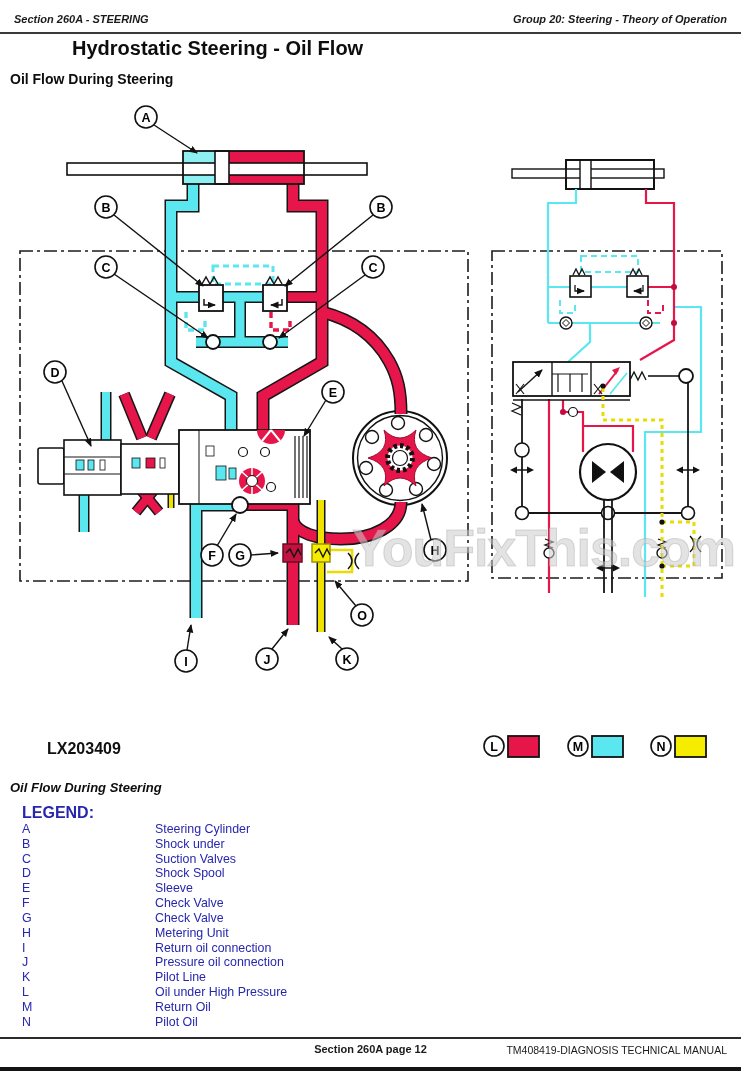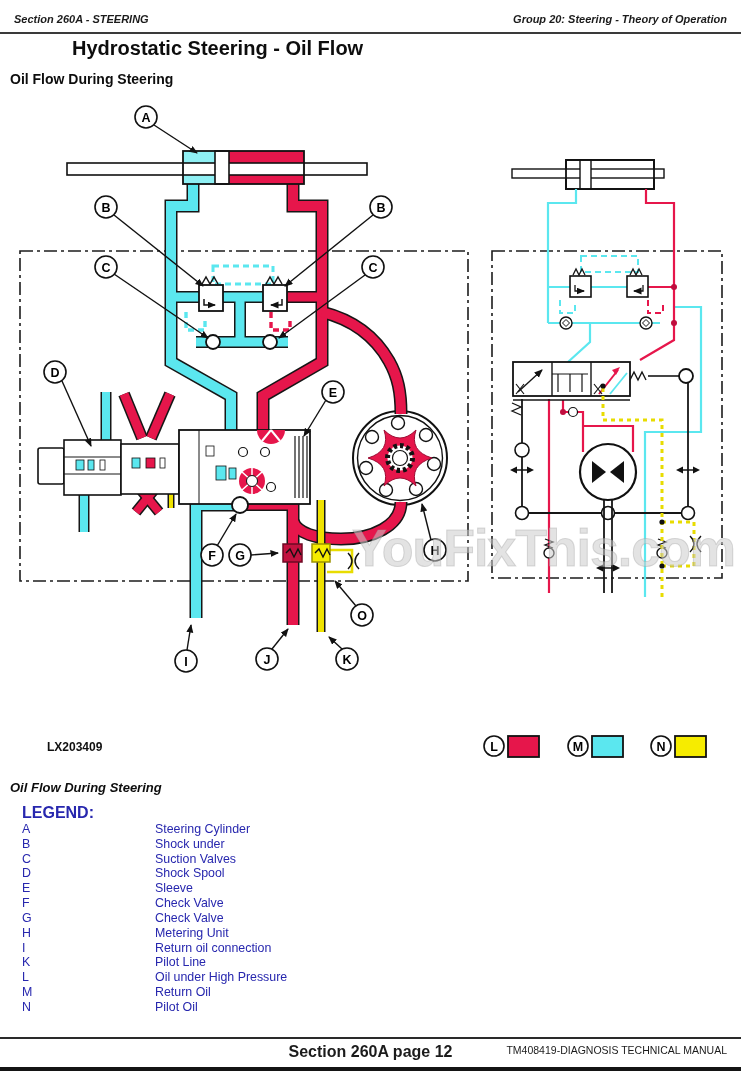--- a/index.html
+++ b/index.html
@@ -2,29 +2,29 @@
 <html><head>
 <meta charset="utf-8">
 <style>
   html,body{margin:0;padding:0;background:#fff;}
   body{width:741px;height:1071px;position:relative;font-family:"Liberation Sans",sans-serif;color:#111;overflow:hidden;}
   .abs{position:absolute;}
   .hdr{font-size:11px;font-weight:bold;font-style:italic;color:#1b1b1b;white-space:nowrap;}
   .rule{background:#3a3a3a;height:2px;left:0;width:741px;}
   .title{font-size:20px;font-weight:bold;color:#0d0d0d;white-space:nowrap;margin-left:32px;}
   .sub{font-size:14px;font-weight:bold;color:#0d0d0d;white-space:nowrap;}
-  .fig-num{font-size:12px;font-weight:bold;color:#101010;padding-left:14px;}
+  .fig-num{font-size:16px;font-weight:bold;color:#101010;padding-left:14px;}
   .sec-head{font-size:13px;font-weight:bold;font-style:italic;color:#0d0d0d;}
   .legend{font-size:12.4px;color:#2727AE;line-height:14.85px;}
   .legend .lg-title{font-size:16px;font-weight:bold;margin-bottom:1px;}
   .lg-row{white-space:nowrap;}
   .lg-key{display:inline-block;width:133px;}
   .footer-line{background:#2a2a2a;height:2px;left:0;width:741px;}
   .ft{font-size:10.5px;color:#1b1b1b;white-space:nowrap;}
-  .ft-center{font-weight:bold;font-size:16px;}
+  .ft-center{font-weight:bold;font-size:11px;}
   .ft-link{color:#2727AE;text-decoration:underline;cursor:pointer;}
   .bottom-bar{left:0;width:741px;height:4px;background:#141414;bottom:0;}
   
   .ol{fill:none;stroke:#161616;stroke-linecap:butt;stroke-linejoin:miter;}
   .cy{fill:none;stroke:#5BE7EF;stroke-linecap:butt;stroke-linejoin:miter;}
   .rd{fill:none;stroke:#E6164B;stroke-linecap:butt;stroke-linejoin:miter;}
   .yl{fill:none;stroke:#EFE200;stroke-linecap:butt;stroke-linejoin:miter;}
   .dd{fill:none;stroke:#1c1c1c;stroke-width:1.6;stroke-dasharray:13 4 3 4;}
   .ln{fill:none;stroke:#161616;}
   .ball{fill:#fff;stroke:#111;}
@@ -400,20 +400,21 @@
   <div class="lg-title">LEGEND:</div>
   <div class="lg-row"><span class="lg-key">A</span><span>Steering Cylinder</span></div>
   <div class="lg-row"><span class="lg-key">B</span><span>Shock under</span></div>
   <div class="lg-row"><span class="lg-key">C</span><span>Suction Valves</span></div>
   <div class="lg-row"><span class="lg-key">D</span><span>Shock Spool</span></div>
   <div class="lg-row"><span class="lg-key">E</span><span>Sleeve</span></div>
   <div class="lg-row"><span class="lg-key">F</span><span>Check Valve</span></div>
   <div class="lg-row"><span class="lg-key">G</span><span>Check Valve</span></div>
   <div class="lg-row"><span class="lg-key">H</span><span>Metering Unit</span></div>
   <div class="lg-row"><span class="lg-key">I</span><span>Return oil connection</span></div>
+  <div class="lg-row"><span class="lg-key">J</span><span>Pressure oil connection</span></div>
   <div class="lg-row"><span class="lg-key">K</span><span>Pilot Line</span></div>
   <div class="lg-row"><span class="lg-key">L</span><span>Oil under High Pressure</span></div>
   <div class="lg-row"><span class="lg-key">M</span><span>Return Oil</span></div>
   <div class="lg-row"><span class="lg-key">N</span><span>Pilot Oil</span></div>
 </div>
 
 <div class="abs footer-line" style="top:1037px;"></div>
 <a class="abs ft ft-link" style="left:14px;top:1068px;">&lt;- Go to Section TOC</a>
 <div class="abs ft ft-center" style="left:0;right:0;top:1043px;text-align:center;">Section 260A page 12</div>
 <div class="abs ft" style="right:14px;top:1044px;">TM408419-DIAGNOSIS TECHNICAL MANUAL</div>

